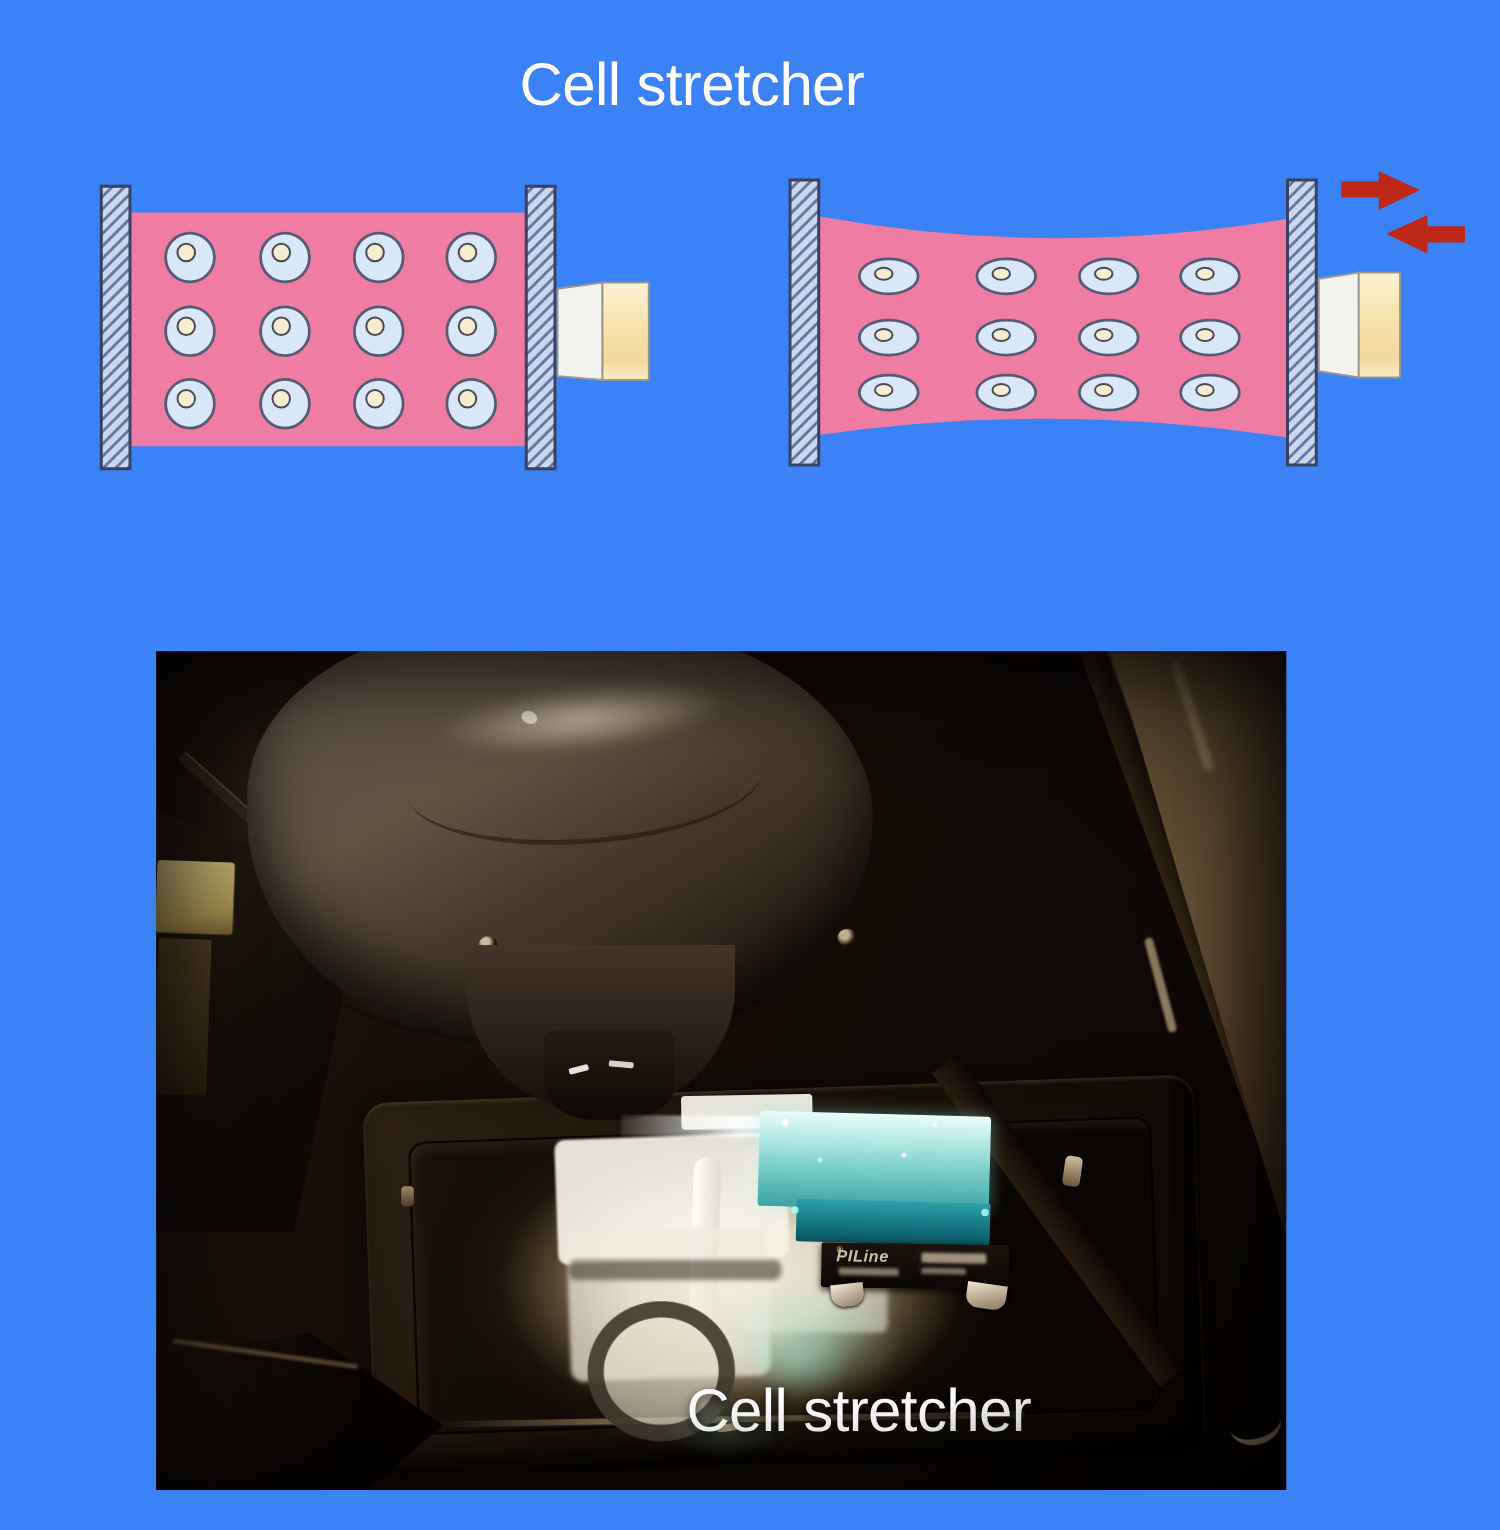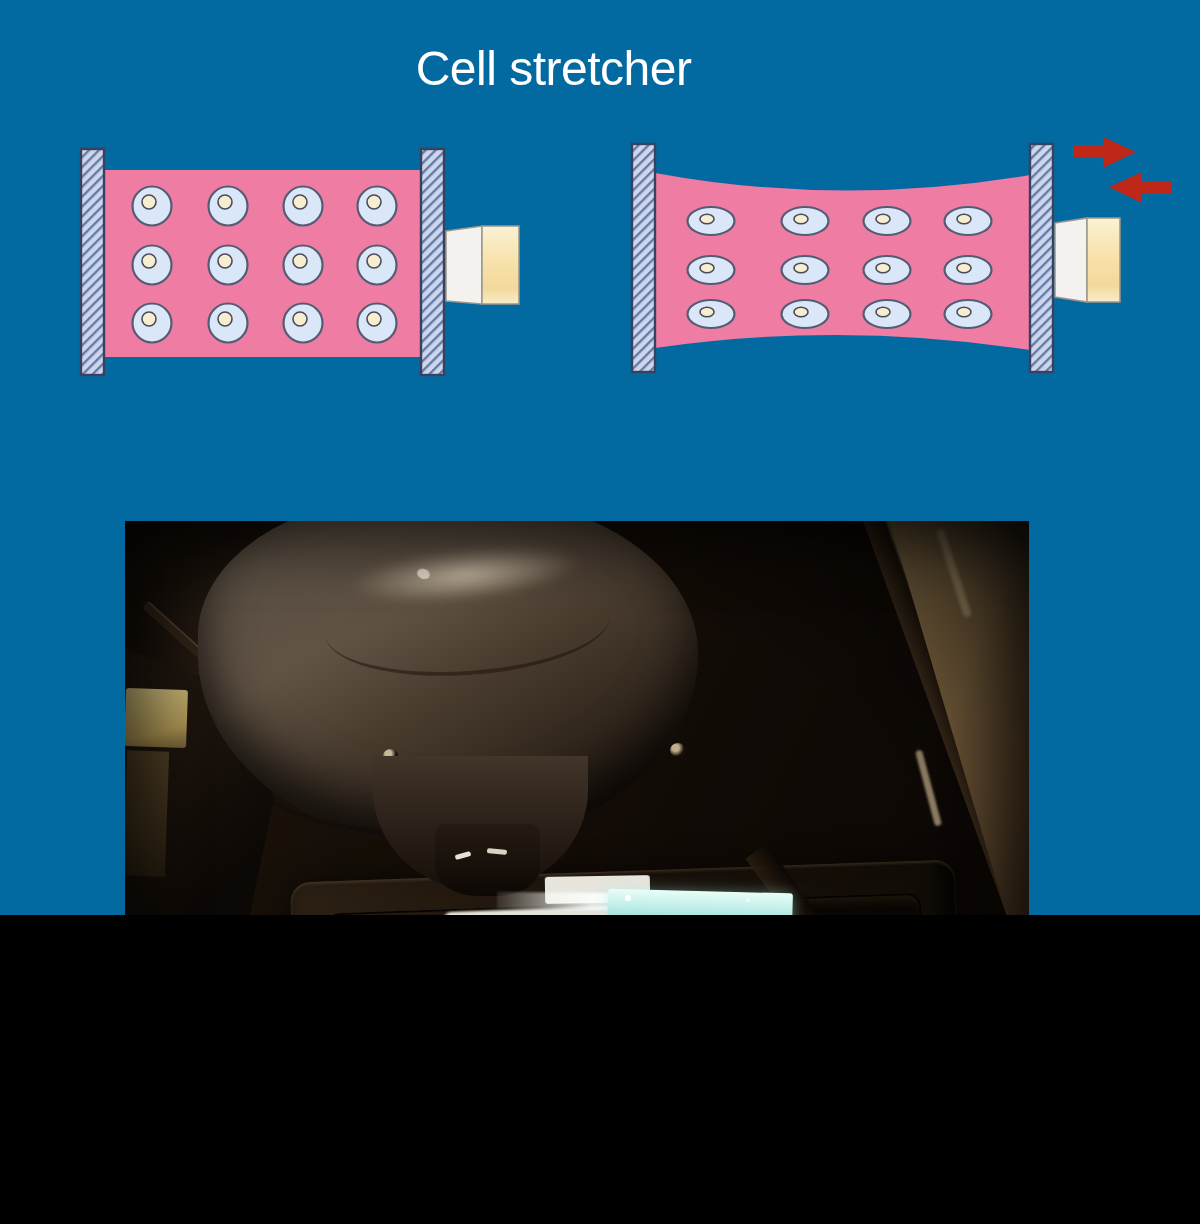--- a/index.html
+++ b/index.html
@@ -1,16 +1,16 @@
 <!DOCTYPE html>
 <html><head>
 <meta charset="utf-8">
 <style>
   html,body{margin:0;padding:0;background:#000;}
-  .slide{position:relative;width:1200px;height:915px;background:#0369a1;overflow:hidden;
+  .slide{position:relative;width:1200px;height:1224px;background:#3b82f6;overflow:hidden;
          font-family:"Liberation Sans",sans-serif;}
 
   .slide-title{position:absolute;left:0;top:41px;width:1107px;text-align:center;
     font-size:48px;letter-spacing:-0.5px;color:#fff;font-weight:400;}
 
   #diagram-svg{position:absolute;left:0;top:0;width:1200px;height:430px;}
 
   
   .photo{position:absolute;left:125px;top:521px;width:904px;height:671px;overflow:hidden;
     background:linear-gradient(115deg,#1c130b 0%,#140d07 40%,#0a0604 100%);}

